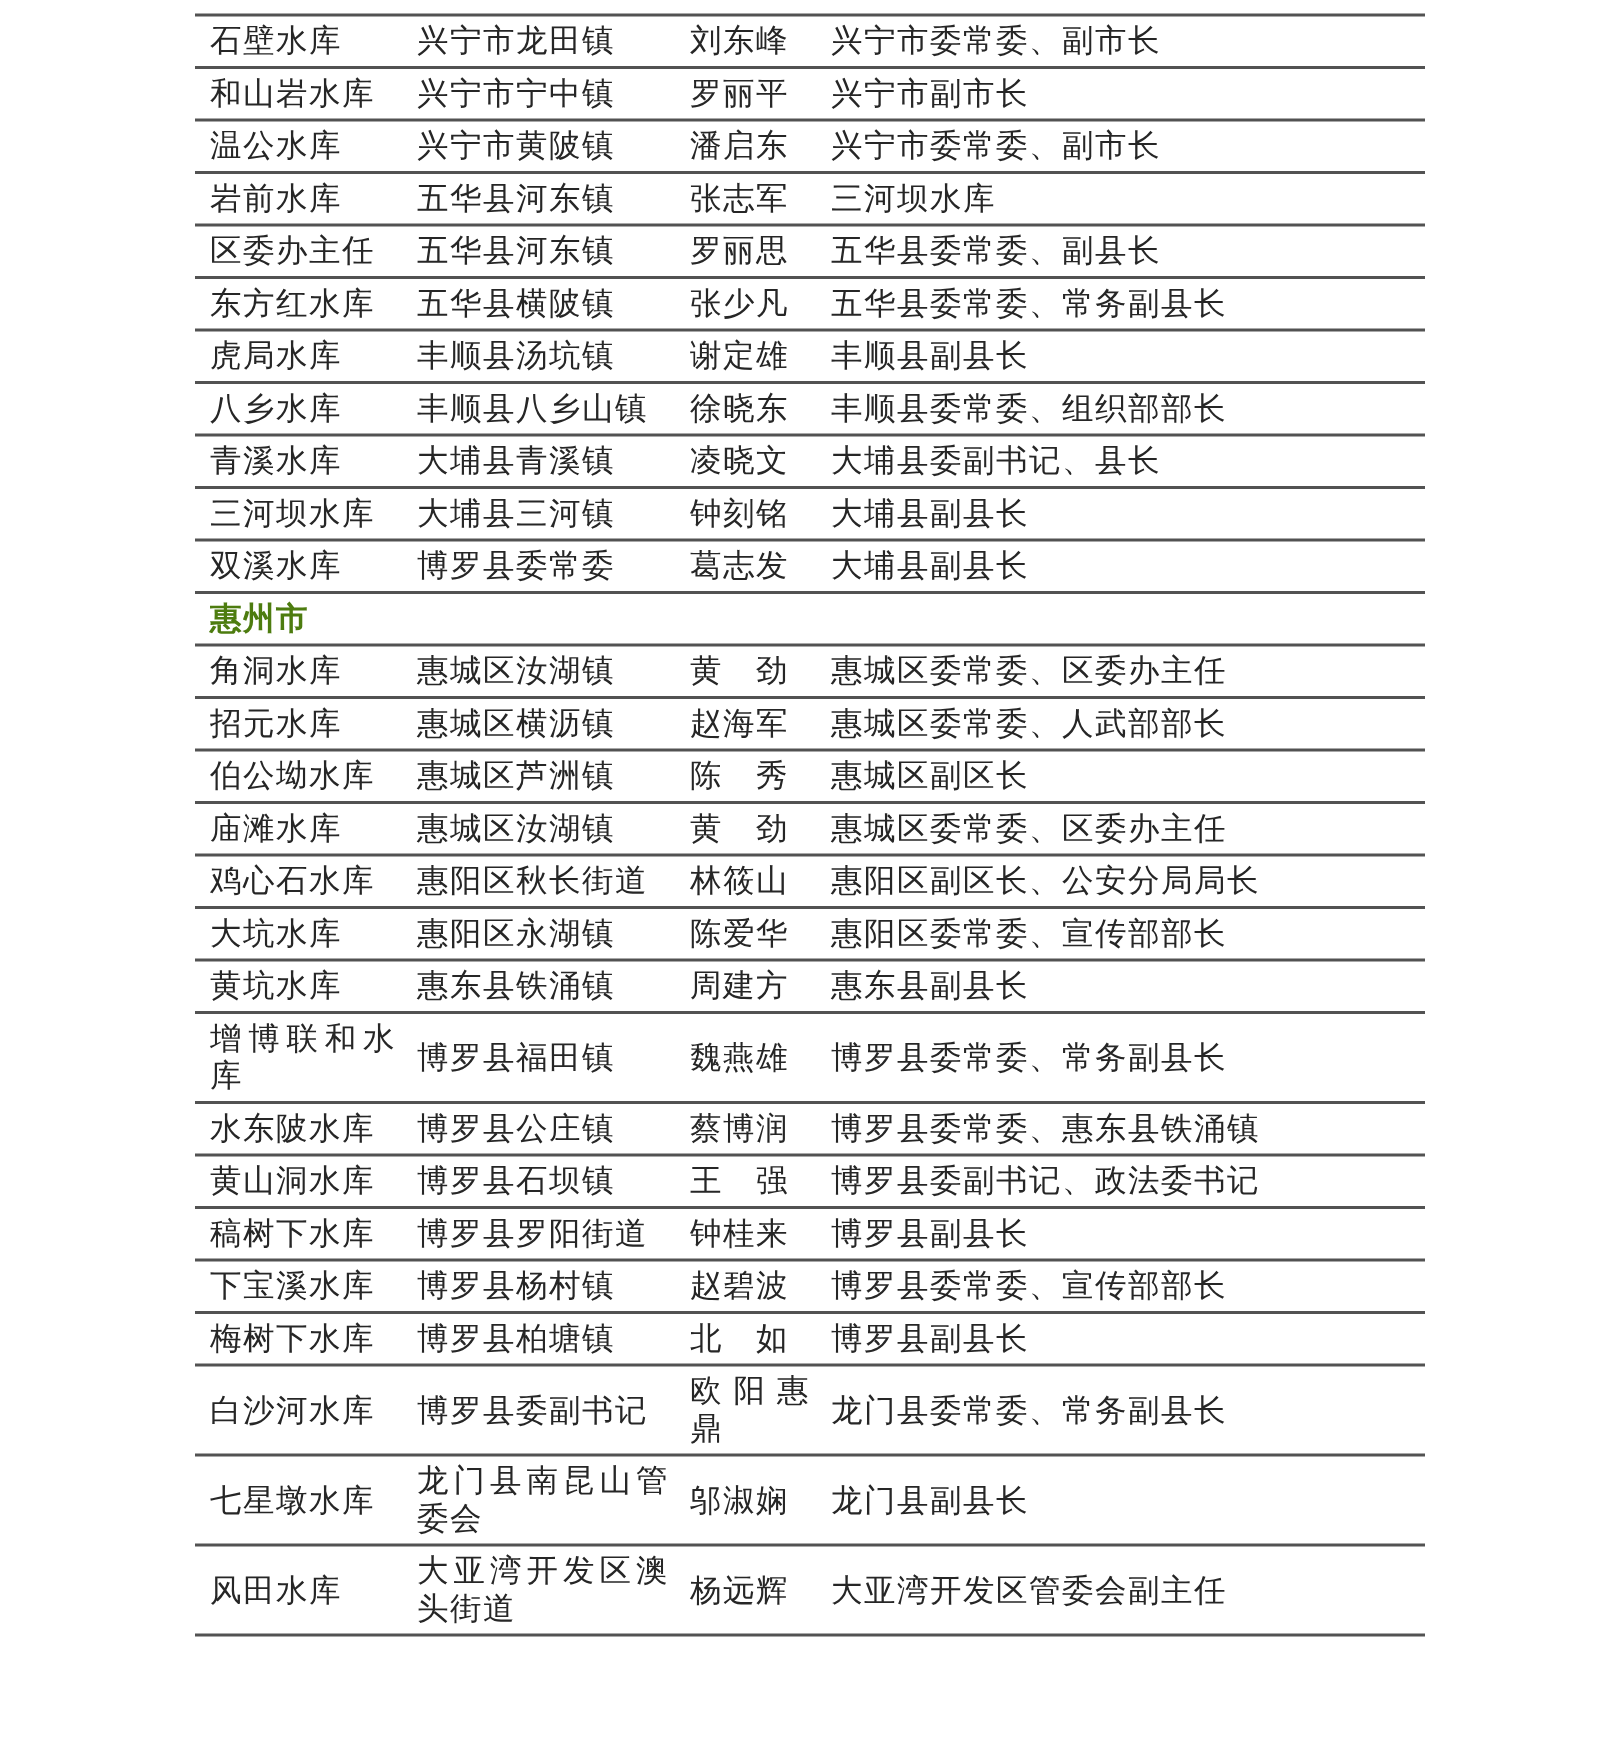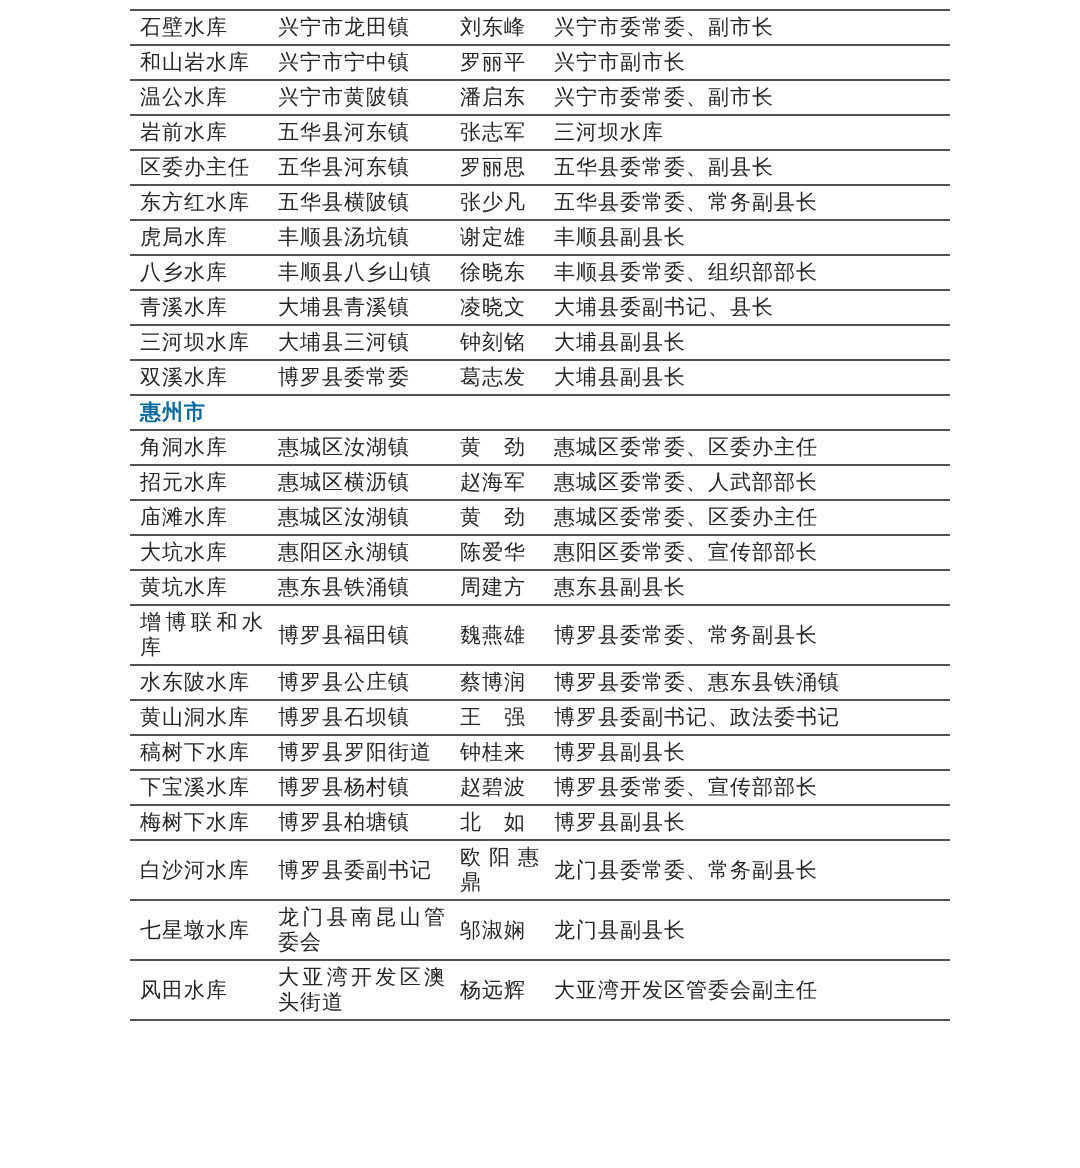--- a/index.html
+++ b/index.html
@@ -28,21 +28,21 @@
     line-height: 25px;
     letter-spacing: 1px;
     color: #262626;
     padding: 4px 4px 4px 10px;
     vertical-align: middle;
     text-align: justify;
     word-break: break-all;
   }
   table.res-table td.section-header {
     font-weight: bold;
-    color: #0369a1;
+    color: #4d7c0f;
     text-align: left;
   }
   col.c1 { width: 138px; }
   col.c2 { width: 182px; }
   col.c3 { width: 94px; }
   col.c4 { width: 406px; }
 </style>
 </head>
 <body>
 
@@ -130,24 +130,36 @@
           <td class="col3">黄　劲</td>
           <td class="col4">惠城区委常委、区委办主任</td>
         </tr>
         <tr>
           <td class="col1">招元水库</td>
           <td class="col2">惠城区横沥镇</td>
           <td class="col3">赵海军</td>
           <td class="col4">惠城区委常委、人武部部长</td>
         </tr>
         <tr>
+          <td class="col1">伯公坳水库</td>
+          <td class="col2">惠城区芦洲镇</td>
+          <td class="col3">陈　秀</td>
+          <td class="col4">惠城区副区长</td>
+        </tr>
+        <tr>
           <td class="col1">庙滩水库</td>
           <td class="col2">惠城区汝湖镇</td>
           <td class="col3">黄　劲</td>
           <td class="col4">惠城区委常委、区委办主任</td>
+        </tr>
+        <tr>
+          <td class="col1">鸡心石水库</td>
+          <td class="col2">惠阳区秋长街道</td>
+          <td class="col3">林筱山</td>
+          <td class="col4">惠阳区副区长、公安分局局长</td>
         </tr>
         <tr>
           <td class="col1">大坑水库</td>
           <td class="col2">惠阳区永湖镇</td>
           <td class="col3">陈爱华</td>
           <td class="col4">惠阳区委常委、宣传部部长</td>
         </tr>
         <tr>
           <td class="col1">黄坑水库</td>
           <td class="col2">惠东县铁涌镇</td>

